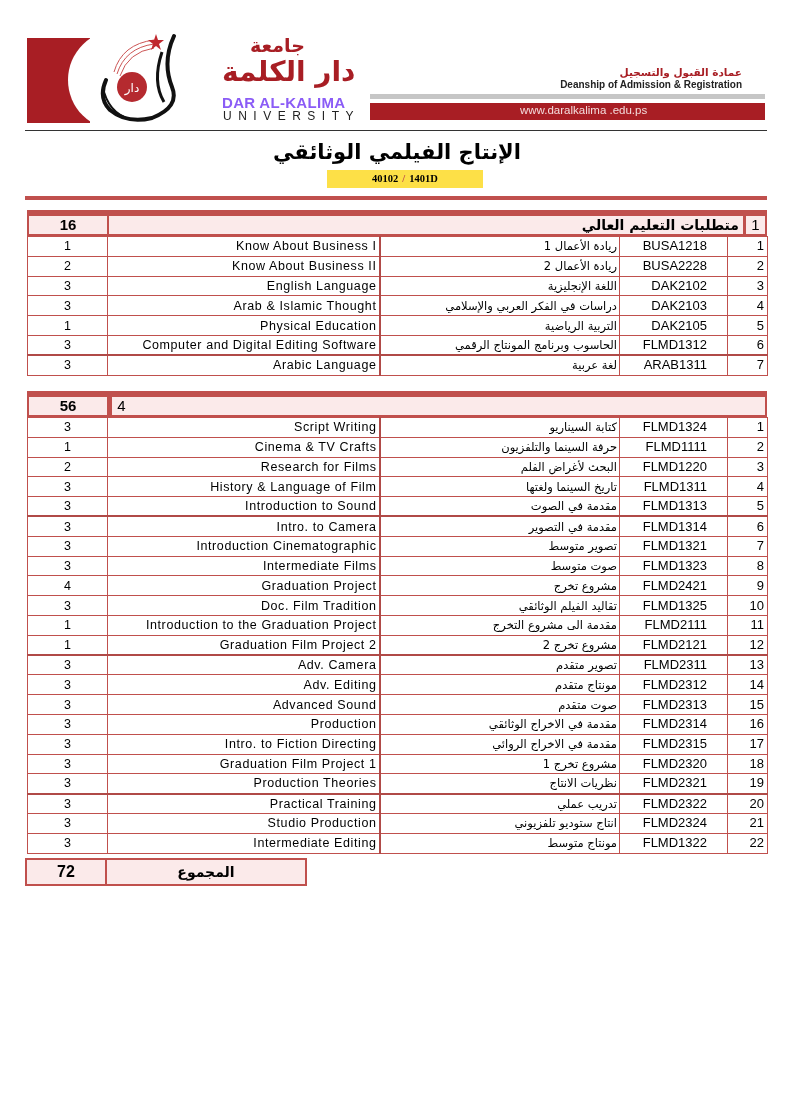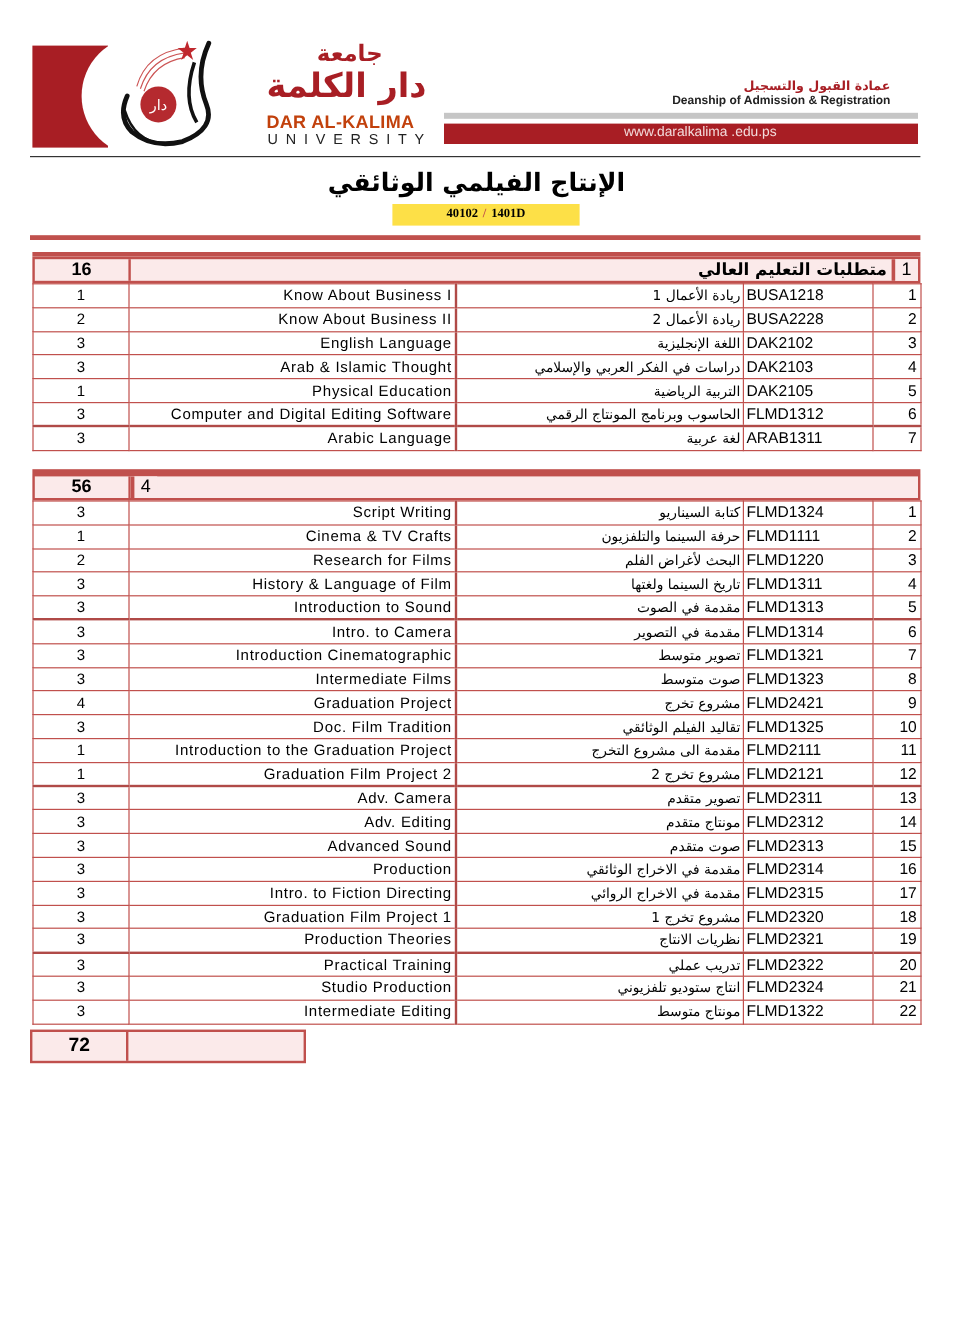--- a/index.html
+++ b/index.html
@@ -3,23 +3,23 @@
 <meta charset="utf-8">
 <style>
   * { box-sizing: border-box; margin: 0; padding: 0; }
   html, body { width: 794px; height: 1112px; background: #ffffff; }
   body { position: relative; font-family: "DejaVu Sans", sans-serif; color: #000; overflow: hidden; }
 
   
   .hdr-block { position: absolute; left: 27px; top: 38px; width: 63px; height: 85px; background: #a81e24; }
   .hdr-arc { position: absolute; left: 68px; top: 30px; width: 100px; height: 100px; border-radius: 50%; background: #fff; }
   .logo { position: absolute; left: 92px; top: 32px; width: 100px; height: 92px; }
-  .brand-ar-1 { position: absolute; left: 264px; top: 34px; font-family: "DejaVu Sans", sans-serif; font-weight: bold; font-size: 19px; color: #a81e24; direction: rtl; }
+  .brand-ar-1 { position: absolute; left: 250px; top: 34px; font-family: "DejaVu Sans", sans-serif; font-weight: bold; font-size: 19px; color: #a81e24; direction: rtl; }
   .brand-ar-2 { position: absolute; left: 222px; top: 55px; font-family: "DejaVu Sans", sans-serif; font-weight: bold; font-size: 28px; color: #a81e24; direction: rtl; letter-spacing: 0px; text-align: right; }
-  .brand-en-1 { position: absolute; left: 222px; top: 94px; font-family: "Liberation Sans", sans-serif; font-weight: bold; font-size: 15px; color: #c2410c; letter-spacing: 0.3px; }
+  .brand-en-1 { position: absolute; left: 222px; top: 94px; font-family: "Liberation Sans", sans-serif; font-weight: bold; font-size: 15px; color: #8b5cf6; letter-spacing: 0.3px; }
   .brand-en-2 { position: absolute; left: 223px; top: 109px; font-family: "Liberation Sans", sans-serif; font-size: 12px; color: #222; letter-spacing: 6.5px; }
 
   .dean-ar { position: absolute; right: 52px; top: 66px; font-family: "DejaVu Sans", sans-serif; font-size: 10.5px; font-weight: bold; color: #a81e24; direction: rtl; }
   .dean-en { position: absolute; right: 52px; top: 79px; font-family: "Liberation Sans", sans-serif; font-size: 10px; font-weight: bold; color: #222; }
   .gray-bar { position: absolute; left: 370px; top: 94px; width: 395px; height: 5px; background: #c6c6c6; }
   .red-bar { position: absolute; left: 370px; top: 103px; width: 395px; height: 17px; background: #a81e24; }
   .url { position: absolute; left: 520px; top: 104px; font-family: "Liberation Sans", sans-serif; font-size: 11.5px; color: #f3dcdc; }
   .hdr-line { position: absolute; left: 25px; top: 130px; width: 742px; height: 1px; background: #333; }
 
   
@@ -34,25 +34,25 @@
   .sec-hdr { display: flex; height: 22px; border: 2px solid #c0504d; background: #fbeaea; }
   .sec-hdr .credits { width: 80px; border-right: 2px solid #c0504d; text-align: center; font-family: "Liberation Sans", sans-serif; font-weight: bold; font-size: 15px; line-height: 18px; }
   .sec-hdr .name { flex: 1; text-align: right; padding-right: 4px; font-family: "DejaVu Sans", sans-serif; font-weight: bold; font-size: 14px; line-height: 18px; direction: rtl; }
   .sec-hdr .num { width: 22px; border-left: 3px solid #c0504d; text-align: center; font-family: "Liberation Sans", sans-serif; font-size: 15px; line-height: 18px; background: #fbeaea; }
 
   table { border-collapse: collapse; width: 740px; table-layout: fixed; }
   td { border: 1px solid #c0504d; height: 19.8px; font-size: 12.5px; line-height: 18px; padding: 0 2px; white-space: nowrap; overflow: hidden; }
   td.cr { width: 80px; text-align: center; font-family: "Liberation Sans", sans-serif; }
   td.en { width: 272px; text-align: right; font-family: "Liberation Sans", sans-serif; letter-spacing: 0.6px; border-right: 2px solid #b04a47; }
   td.ar { width: 240px; text-align: right; direction: rtl; font-family: "DejaVu Sans", sans-serif; font-size: 11.5px; }
-  td.code { width: 108px; font-family: "Liberation Sans", sans-serif; font-size: 13px; padding-right: 20px; }
+  td.code { width: 108px; text-align: right; font-family: "Liberation Sans", sans-serif; font-size: 13px; padding-right: 20px; }
   td.idx { width: 40px; text-align: right; font-family: "Liberation Sans", sans-serif; font-size: 13px; padding-right: 3px; }
   tr.grp td { border-top: 2px solid #b04a47; }
 
-  .total { position: absolute; left: 25px; top: 858px; display: flex; width: 230px; height: 28px; border: 2px solid #c0504d; background: #fbeaea; }
+  .total { position: absolute; left: 25px; top: 858px; display: flex; width: 282px; height: 28px; border: 2px solid #c0504d; background: #fbeaea; }
   .total .val { width: 80px; border-right: 2px solid #c0504d; text-align: center; font-family: "Liberation Sans", sans-serif; font-weight: bold; font-size: 16px; line-height: 24px; }
   .total .lbl { flex: 1; text-align: center; font-family: "DejaVu Sans", sans-serif; font-weight: bold; font-size: 14px; line-height: 24px; direction: rtl; }
 </style>
 </head>
 <body>
 
 <div class="hdr-block"></div>
 <div class="hdr-arc"></div>
 <svg class="logo" viewBox="0 0 100 92">
   <path d="M22 40 Q30 12 62 8" stroke="#c55" stroke-width="1" fill="none"></path>
@@ -306,13 +306,14 @@
           <td class="ar">مونتاج متوسط</td>
           <td class="code">FLMD1322</td>
           <td class="idx">22</td>
         </tr>
       </tbody>
   </table>
 </div>
 
 <div class="total">
   <div class="val">72</div>
+  <div class="lbl">المجموع</div>
 </div>
 
 </body></html>

